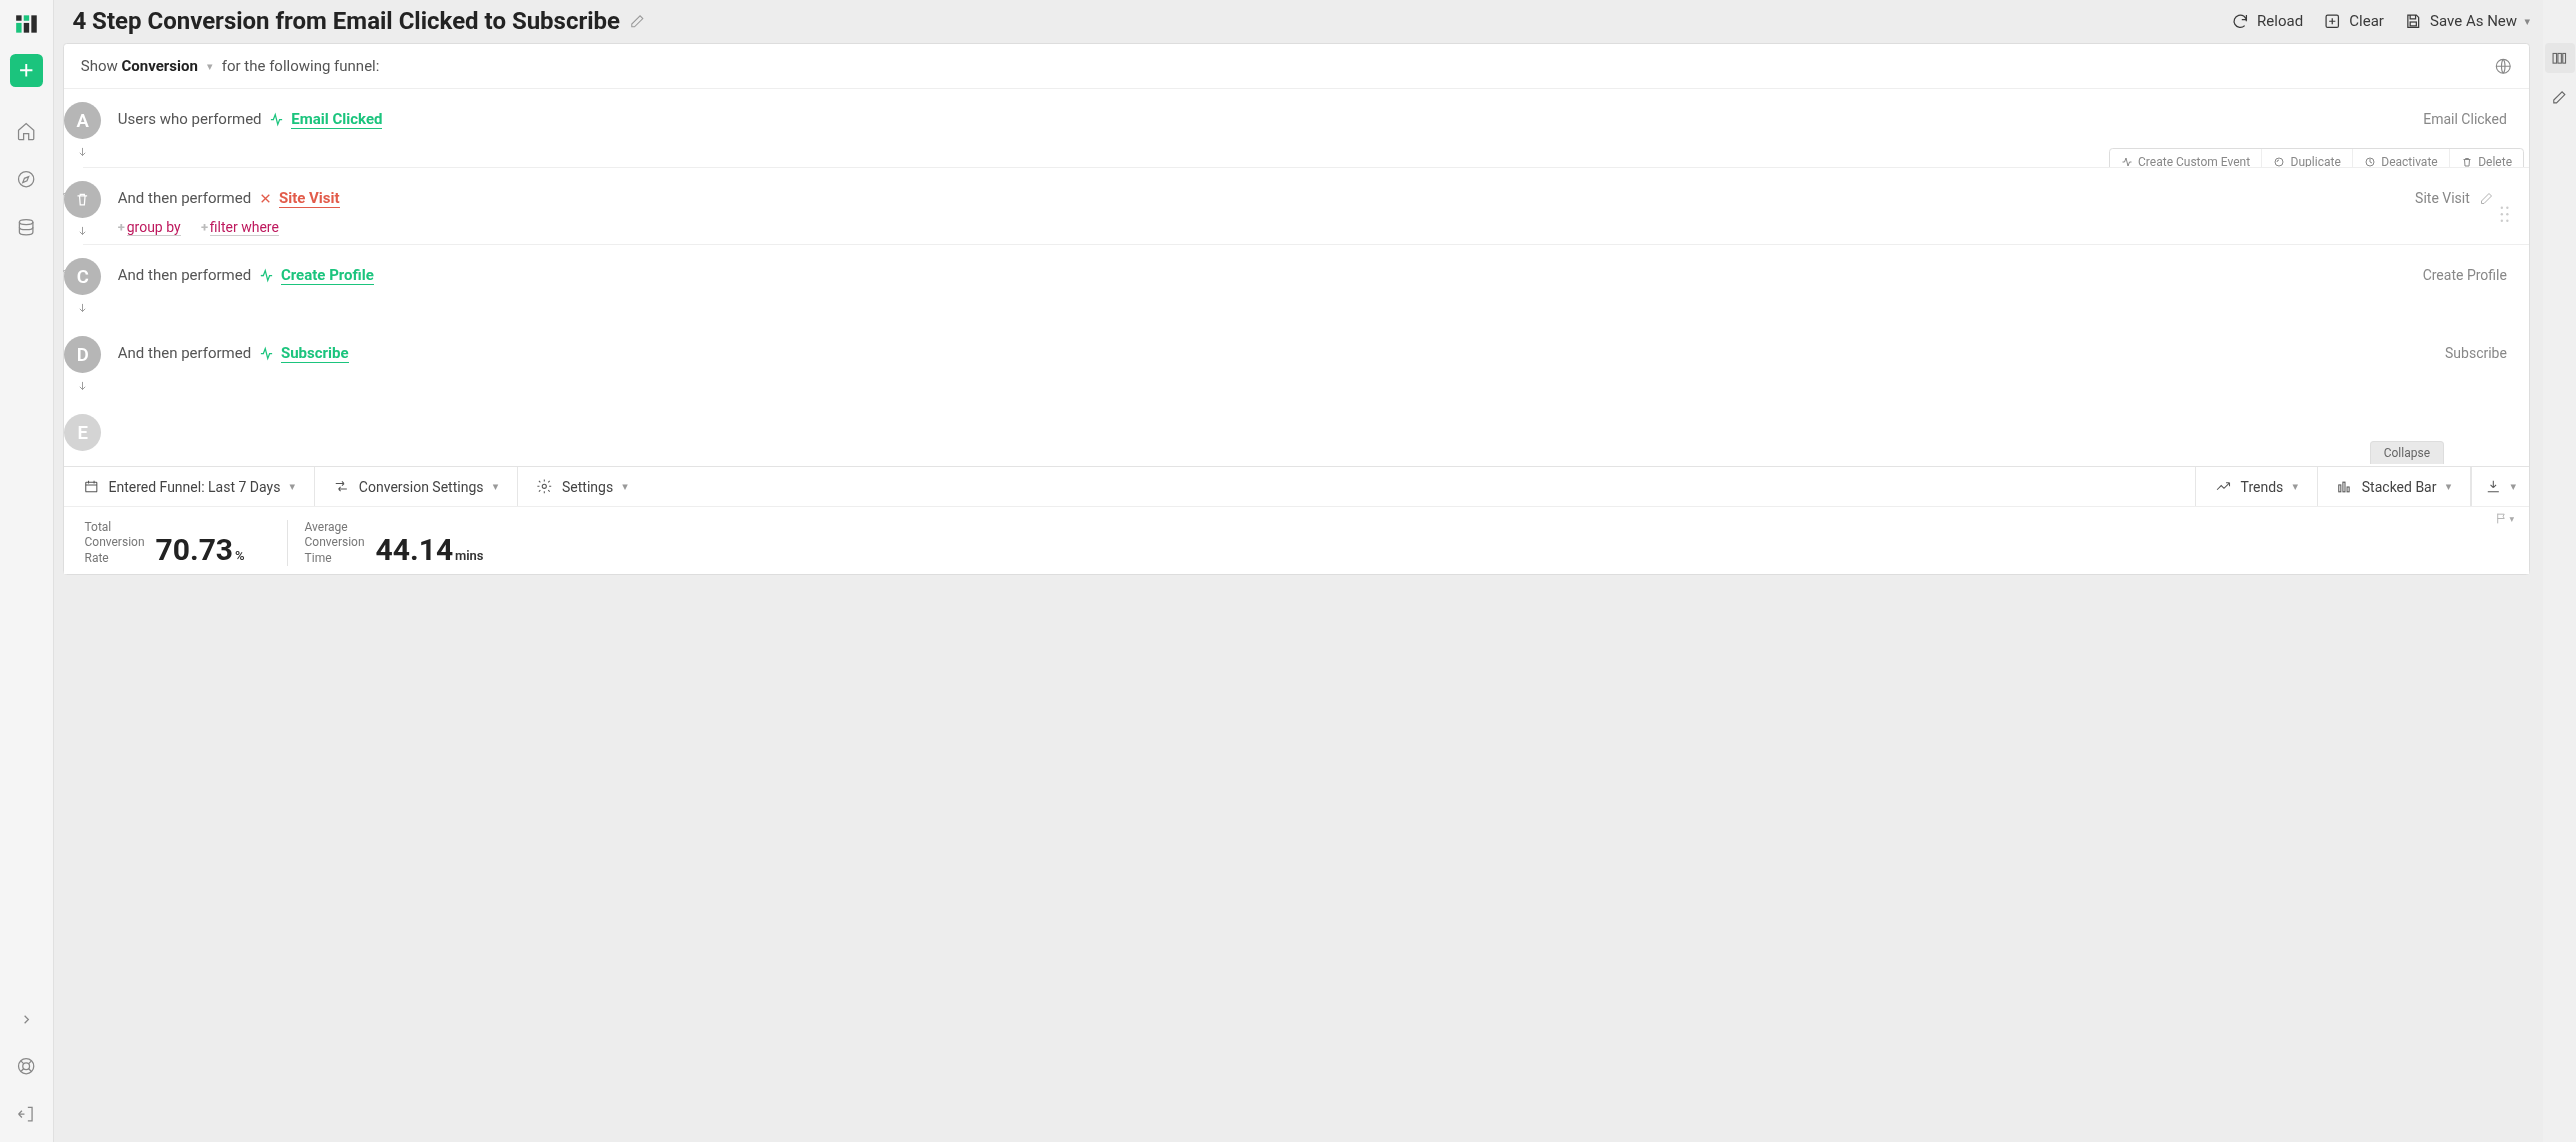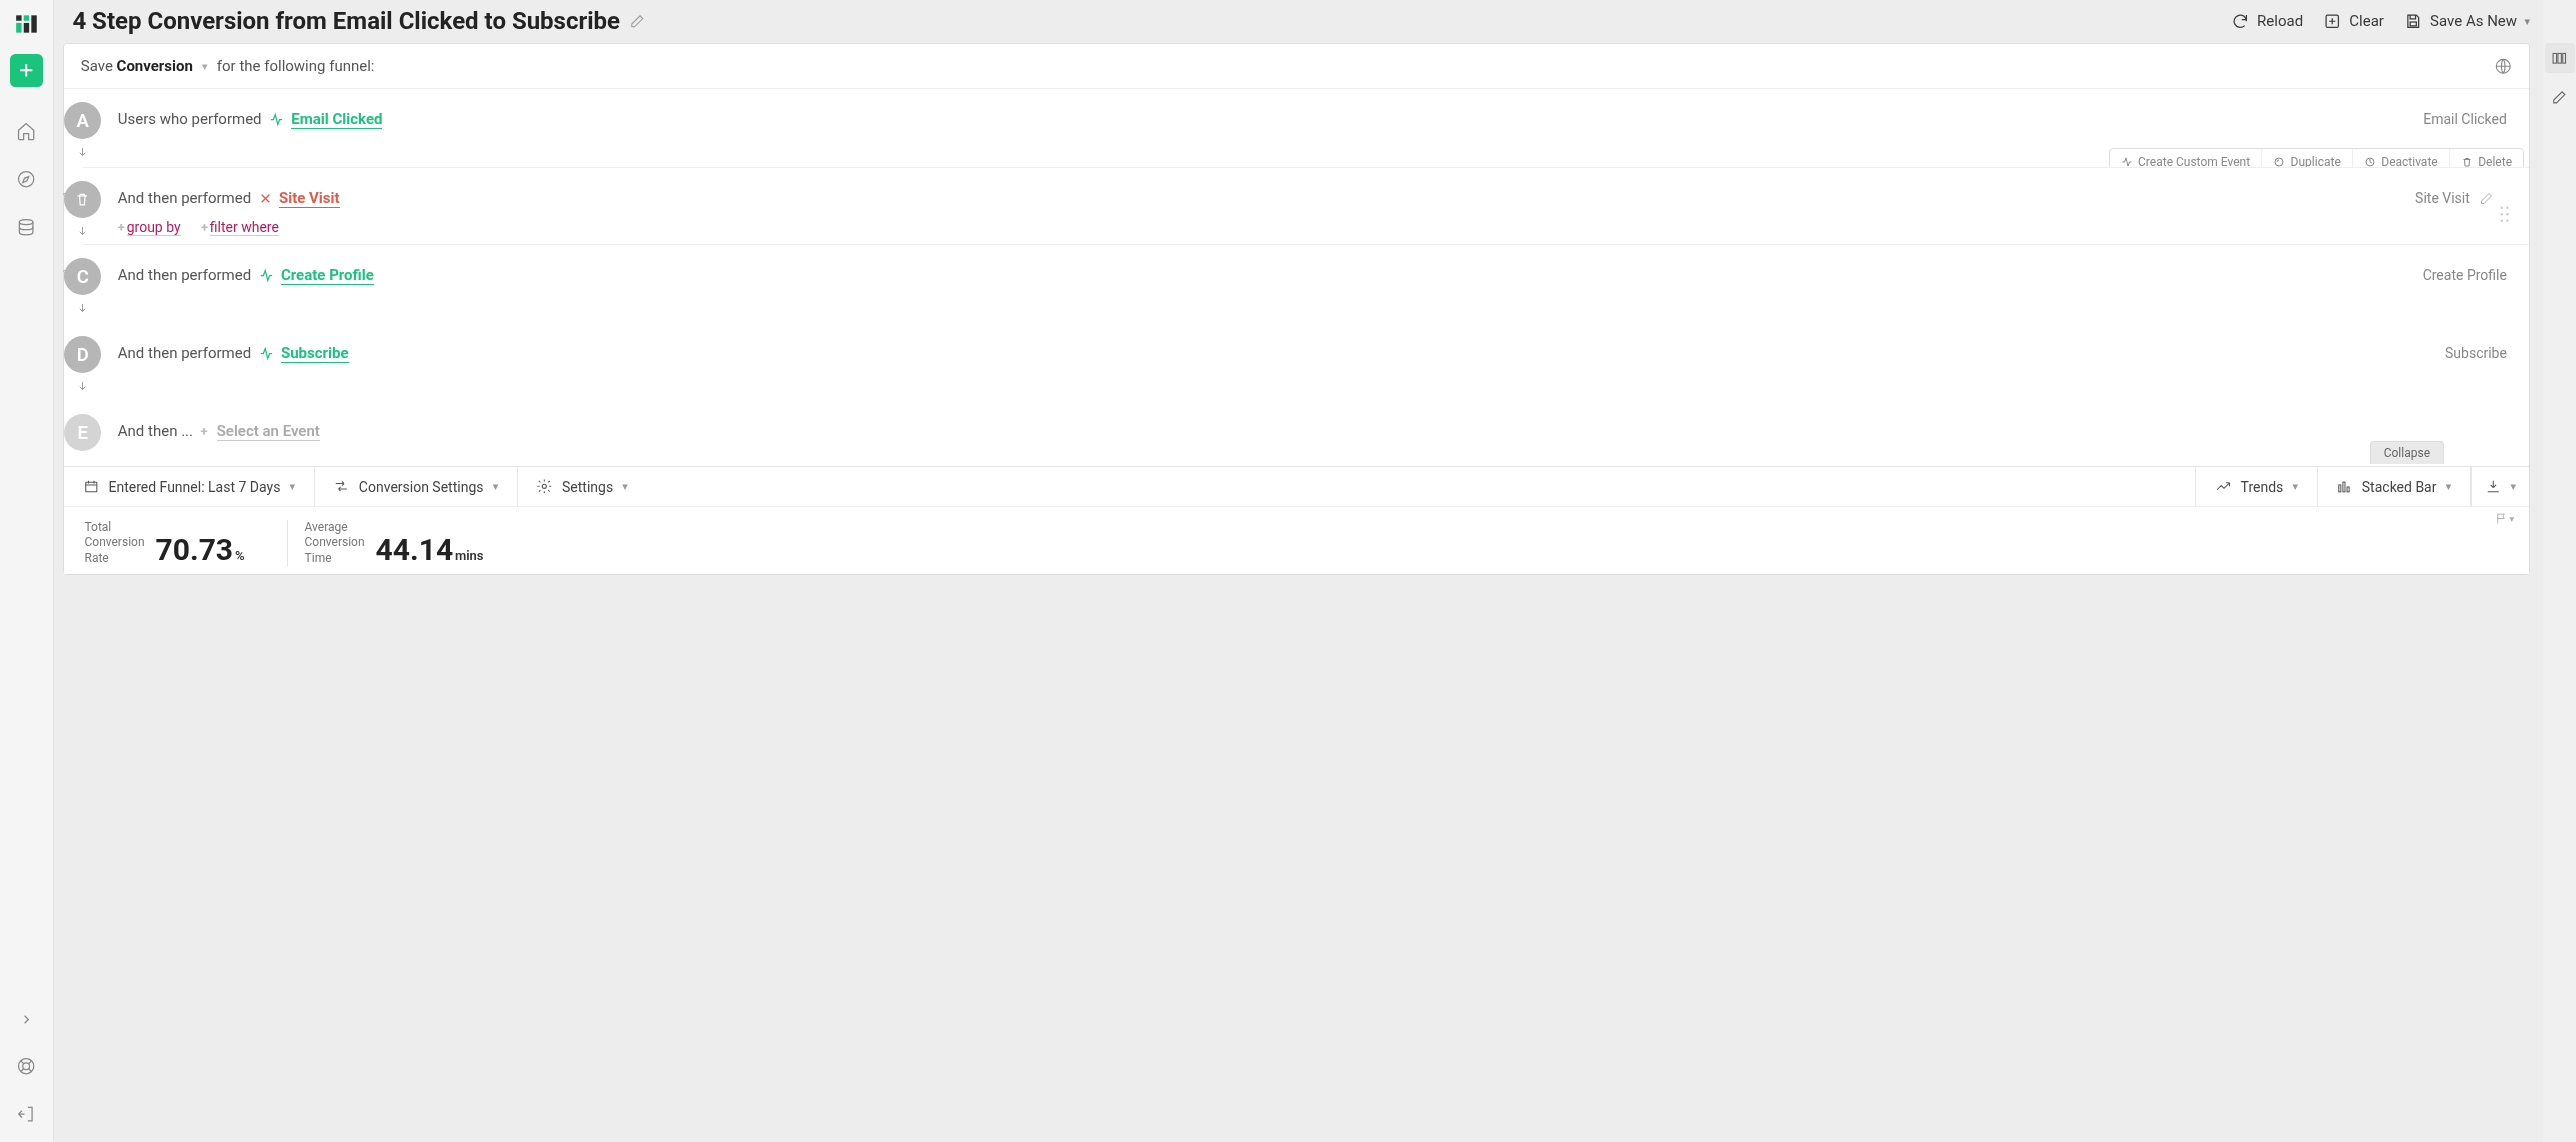--- a/index.html
+++ b/index.html
@@ -189,21 +189,21 @@
             <rect x="8" y="13" width="8" height="5"></rect>
           </svg>
         <span>Save As New</span>
         <span class="chev">▾</span>
       </div>
     </div>
 
     <div class="card">
 
       <div class="show-row">
-        <span>Save</span>
+        <span>Show</span>
         <b>Conversion</b>
         <span class="chev">▾</span>
         <span>for the following funnel:</span>
         <span class="globe">
           <svg width="18.5" height="18.5" viewBox="0 0 24 24" fill="none" stroke="currentColor" stroke-width="1.5">
               <circle cx="12" cy="12" r="9"></circle>
               <path d="M3 12h18M12 3c3 3 3 15 0 18M12 3c-3 3-3 15 0 18"></path>
             </svg>
         </span>
       </div>
@@ -369,27 +369,20 @@
         </div>
         <div class="step-right">
           <span>Subscribe</span>
         </div>
       </div>
 
       <div class="step-row" style="min-height:55px;">
         <div class="step-badge-col">
           <div class="step-badge dim">E</div>
         </div>
-        <div class="step-body">
-          <div class="step-line">
-            <span class="step-text">And then ...</span>
-            <span class="plus-muted">+</span>
-            <span class="event-link muted">Select an Event</span>
-          </div>
-        </div>
       </div>
       </div>
 
 
       <div class="controls-row">
         <div class="collapse-tab">
           <span>Collapse</span>
         </div>
         <div class="ctrl">
           <svg width="16.6" height="16.6" viewBox="0 0 24 24" fill="none" stroke="#555" stroke-width="1.5">

